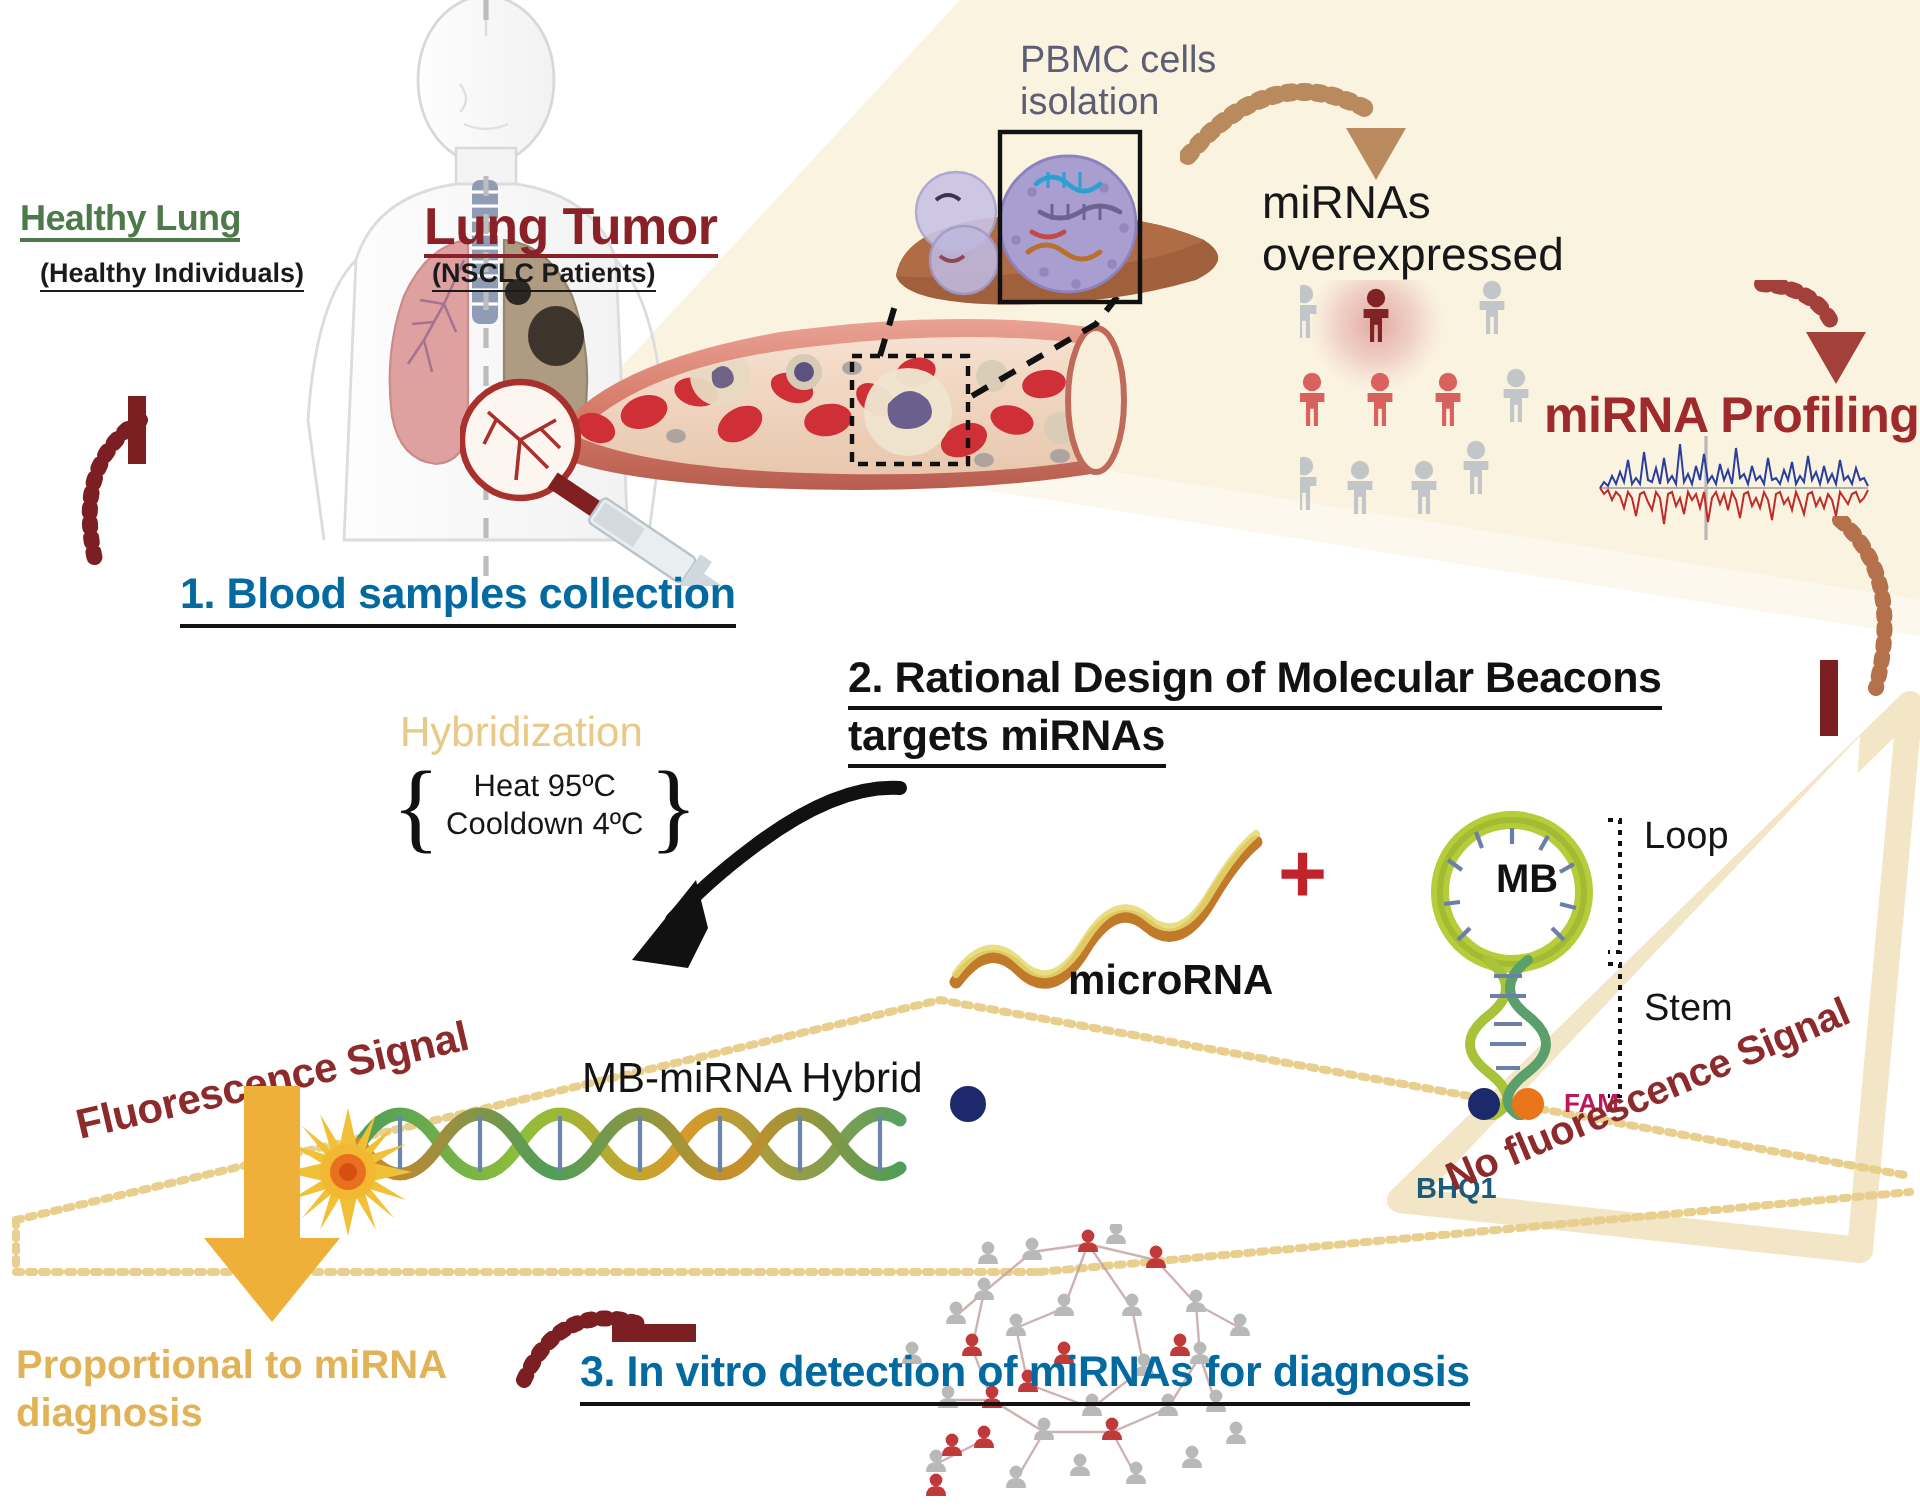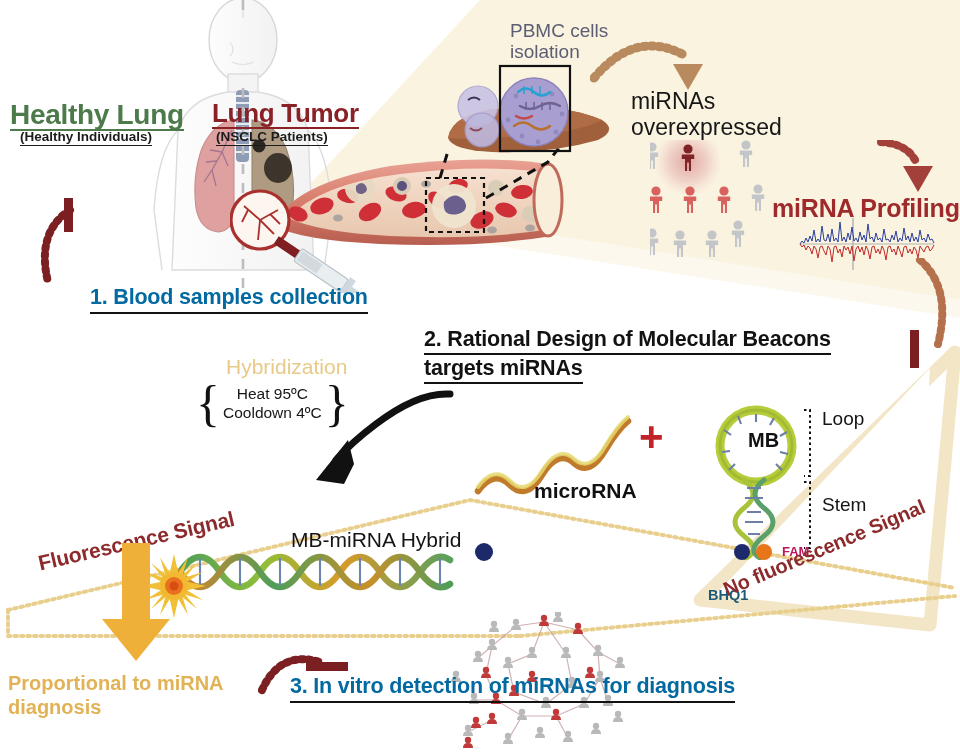--- a/index.html
+++ b/index.html
@@ -8,21 +8,21 @@
     font-family:"Liberation Sans","DejaVu Sans",sans-serif;
     width:960px;height:754px;overflow:hidden;position:relative;
   }
   #stage{position:relative;width:960px;height:754px;background:#ffffff;overflow:hidden;}
 
   .abs{position:absolute;}
   .nosel{user-select:none;}
 
   
   .t-healthy{
-    font-size:28px;font-weight:bold;color:#4d7a4a;letter-spacing:-0.3px;
+    font-size:18px;font-weight:bold;color:#4d7a4a;letter-spacing:-0.3px;
     border-bottom:2.5px solid #4d7a4a;line-height:1.05;white-space:nowrap;
   }
   .t-tumor{
     font-size:26px;font-weight:bold;color:#8a2127;letter-spacing:-0.3px;
     border-bottom:2.5px solid #8a2127;line-height:1.05;white-space:nowrap;
   }
   .t-sub{
     font-size:13.5px;font-weight:bold;color:#1b1b1b;white-space:nowrap;
     border-bottom:1.6px solid #1b1b1b;line-height:1.1;
   }
@@ -38,21 +38,21 @@
   .t-pbmc{
     font-size:19px;color:#5d5d74;line-height:1.12;white-space:nowrap;
   }
   .t-mirnaover{
     font-size:23px;color:#171717;line-height:1.14;white-space:nowrap;
   }
   .t-profiling{
     font-size:25px;font-weight:bold;color:#9e2a2b;white-space:nowrap;letter-spacing:-0.2px;
   }
   .t-hyb{
-    font-size:21px;color:#e8c987;white-space:nowrap;font-weight:normal;margin-left:26px;
+    font-size:21px;color:#e8c987;white-space:nowrap;font-weight:normal;
   }
   .t-cond{
     font-size:15.5px;color:#161616;white-space:nowrap;line-height:1.18;text-align:center;
   }
   .brace{font-size:50px;color:#111;line-height:0.82;font-family:"Liberation Serif",serif;}
   .t-micro{
     font-size:21px;font-weight:bold;color:#111;white-space:nowrap;
   }
   .t-plus{font-size:42px;font-weight:bold;color:#c0232a;line-height:1;}
   .t-hybrid{font-size:21px;color:#141414;white-space:nowrap;margin-left:48px;}

